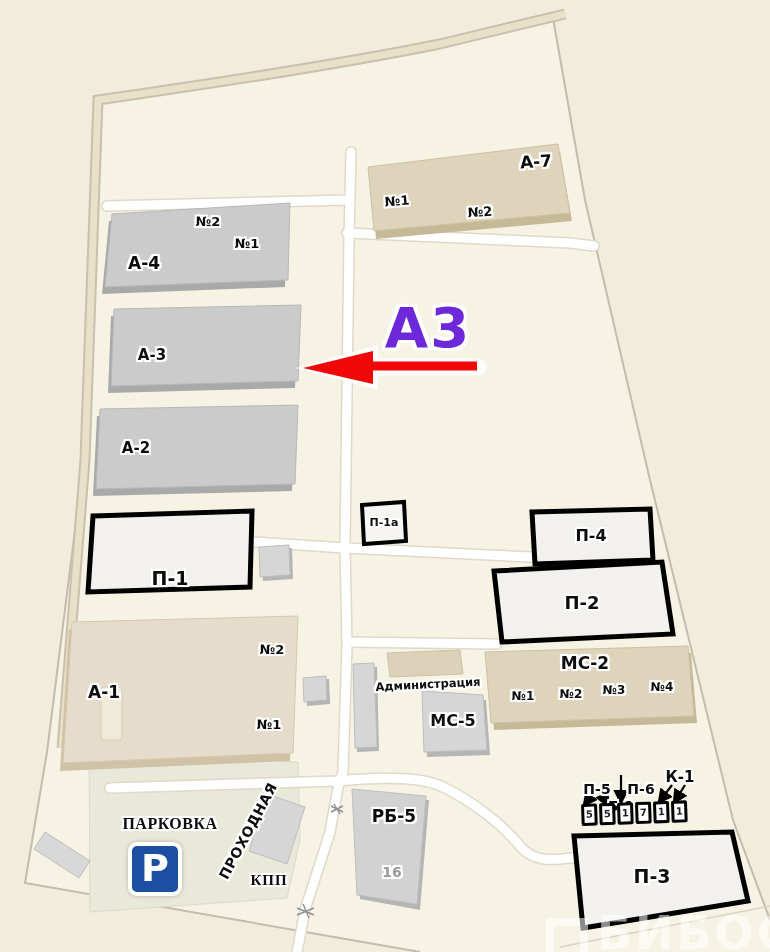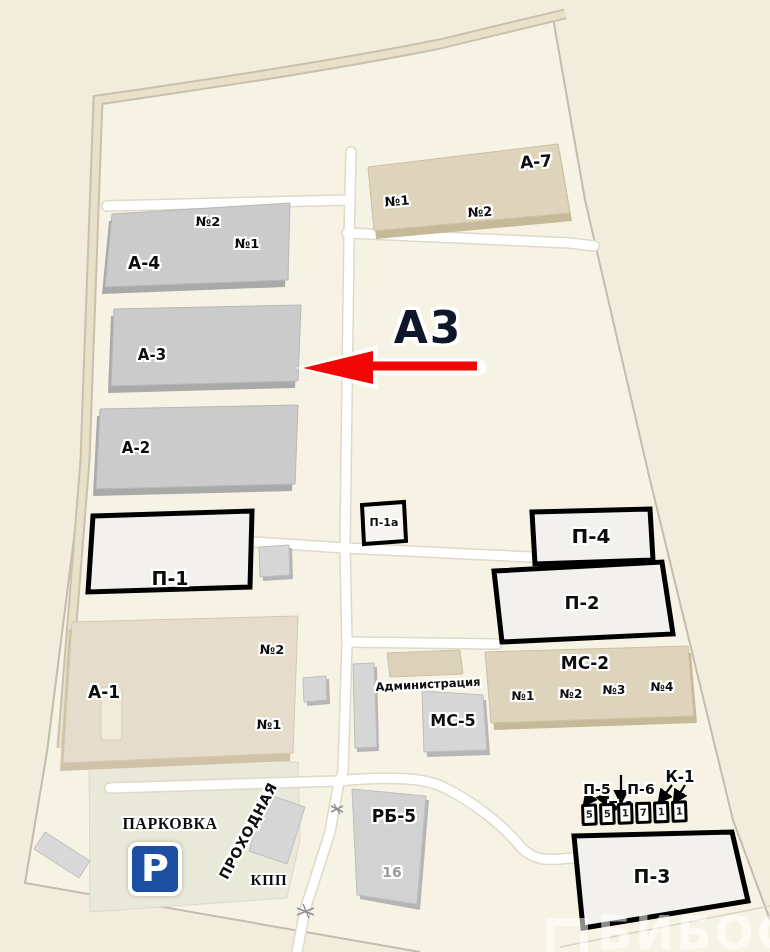--- a/index.html
+++ b/index.html
@@ -7,21 +7,21 @@
        background:#f2ecdc;font-family:"DejaVu Sans","Liberation Sans",sans-serif;}
   #stage{position:absolute;inset:0;width:770px;height:952px;}
   svg{position:absolute;left:0;top:0;}
   .lbl{position:absolute;transform:translate(-50%,-50%);font-weight:bold;color:#0d0d0d;
        white-space:nowrap;line-height:1;
        text-shadow:-2px -2px 0 #fff,2px -2px 0 #fff,-2px 2px 0 #fff,2px 2px 0 #fff,
        -2px 0 0 #fff,2px 0 0 #fff,0 -2px 0 #fff,0 2px 0 #fff,0 0 4px #fff;}
   .serif{font-family:Liberation Serif, serif;}
   .muted{color:#9a9a9a;margin-top:24px;}
   .red-callout{position:absolute;transform:translate(-50%,-50%);
-       font-size:44px;font-weight:bold;color:#0f172a;letter-spacing:2px;
+       font-size:56px;font-weight:bold;color:#6d28d9;letter-spacing:2px;
        text-shadow:-3px -3px 0 #fff,3px -3px 0 #fff,-3px 3px 0 #fff,3px 3px 0 #fff,
        -3px 0 0 #fff,3px 0 0 #fff,0 -3px 0 #fff,0 3px 0 #fff,0 0 7px #fff;}
   .p-sign{position:absolute;left:128px;top:842px;width:46px;height:46px;
        background:#1c4ea1;border:4px solid #fff;border-radius:9px;
        box-shadow:0 0 4px rgba(120,110,80,.45);
        color:#fff;font-weight:bold;font-size:38px;text-align:center;line-height:44px;}
   .box-row{position:absolute;left:581px;top:804px;display:flex;gap:2px;
        transform:rotate(-2deg);transform-origin:left top;}
   .num-box{width:10px;height:16px;border:3px solid #000;border-radius:2px;background:#fff;
        font-weight:bold;font-size:10px;line-height:16px;text-align:center;color:#222;}
@@ -150,21 +150,21 @@
 
 <div class="lbl" style="left:144px;top:263px;font-size:17px;">А-4</div>
 <div class="lbl" style="left:208px;top:221px;font-size:13px;">№2</div>
 <div class="lbl" style="left:247px;top:243px;font-size:13px;">№1</div>
 
 <div class="lbl" style="left:152px;top:355px;font-size:15px;">А-3</div>
 <div class="lbl" style="left:136px;top:448px;font-size:15px;">А-2</div>
 
 <div class="lbl" style="left:170px;top:551px;font-size:19px;margin-top:27px;">П-1</div>
 <div class="lbl" style="left:384px;top:522px;font-size:11px;">П-1а</div>
-<div class="lbl" style="left:591px;top:536px;font-size:20px;">П-4</div>
+<div class="lbl" style="left:591px;top:536px;font-size:16px;">П-4</div>
 <div class="lbl" style="left:582px;top:603px;font-size:18px;">П-2</div>
 
 <div class="lbl" style="left:585px;top:663px;font-size:17px;">МС-2</div>
 <div class="lbl" style="left:523px;top:696px;font-size:12px;">№1</div>
 <div class="lbl" style="left:571px;top:694px;font-size:12px;">№2</div>
 <div class="lbl" style="left:614px;top:690px;font-size:12px;">№3</div>
 <div class="lbl" style="left:662px;top:687px;font-size:12px;">№4</div>
 
 <div class="lbl" style="left:428px;top:685px;font-size:11.5px;transform:translate(-50%,-50%) rotate(-3deg);">Администрация</div>
 <div class="lbl" style="left:453px;top:721px;font-size:16px;">МС-5</div>

